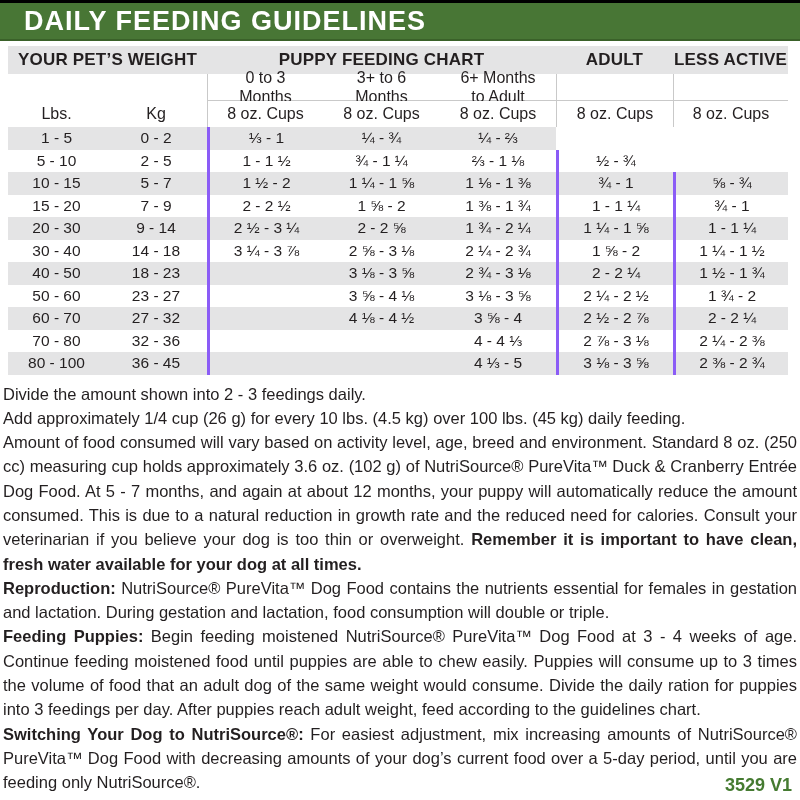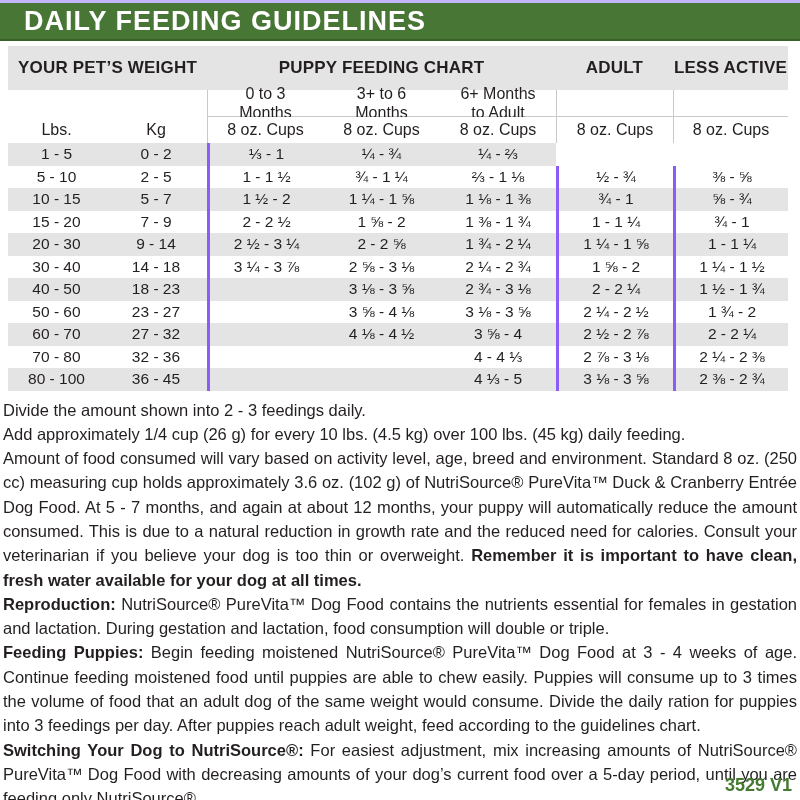--- a/index.html
+++ b/index.html
@@ -8,21 +8,21 @@
     width:800px;height:800px;
     overflow:hidden;
     background:#ffffff;
     font-family:"Liberation Sans","DejaVu Sans",sans-serif;
     color:#231f20;
   }
   
   .titlebar{
     height:36px;
     background:#487635;
-    border-top:3px solid #c4b5fd;
+    border-top:3px solid #000000;
     border-bottom:2px solid #3a6129;
     display:flex;align-items:center;
     padding-left:24px;
   }
   .titlebar h1{
     margin:0;
     font-size:27px;
     font-weight:bold;
     letter-spacing:1px;
     color:#ffffff;
@@ -32,21 +32,21 @@
   .feed-table{margin:5px 0 0 8px;width:780px;}
   .trow{display:grid;grid-template-columns:97px 102px 116px 117px 116px 117px 115px;}
   .trow.group{grid-template-columns:199px 349px 117px 115px;}
   .trow > div{
     box-sizing:border-box;
     display:flex;align-items:center;justify-content:center;
     text-align:center;
   }
   .group > div{
     background:#e4e4e5;
-    height:44px;
+    height:28px;
     font-weight:bold;
     font-size:17px;
     letter-spacing:0.2px;
   }
   .months > div{height:27px;font-size:16px;line-height:19px;white-space:pre-line;background:#fff;}
   .cups   > div{height:26px;font-size:16px;background:#fff;}
   .months > .sep-light, .cups > .sep-light{border-left:1px solid #c9c9c9;}
   .months > .underline{border-bottom:1px solid #c9c9c9;}
   .data > div{height:22.5px;font-size:15.5px;}
   .data.gray > div{background:#e4e4e5;}
@@ -113,21 +113,20 @@
         <div>¼ - ¾</div>
         <div>¼ - ⅔</div>
       </div>
       <div class="trow data white">
         <div>5 - 10</div>
         <div>2 - 5</div>
         <div class="sep-white">1 - 1 ½</div>
         <div>¾ - 1 ¼</div>
         <div>⅔ - 1 ⅛</div>
         <div class="sep-white">½ - ¾</div>
-        <div class="sep-white">⅜ - ⅝</div>
       </div>
       <div class="trow data gray">
         <div>10 - 15</div>
         <div>5 - 7</div>
         <div class="sep-white">1 ½ - 2</div>
         <div>1 ¼ - 1 ⅝</div>
         <div>1 ⅛ - 1 ⅜</div>
         <div class="sep-white">¾ - 1</div>
         <div class="sep-white">⅝ - ¾</div>
       </div>

